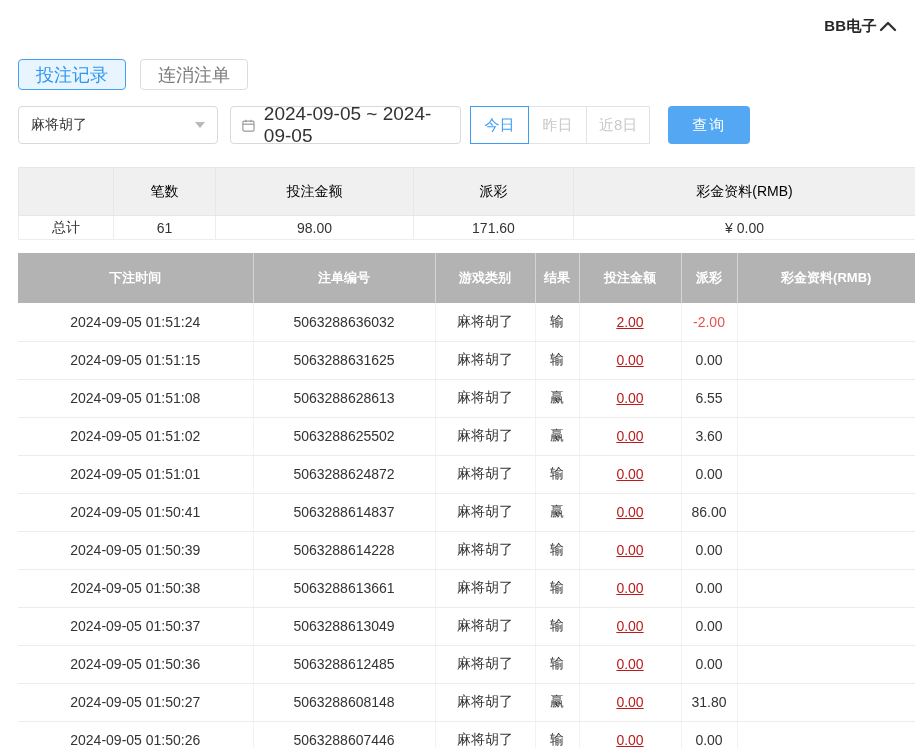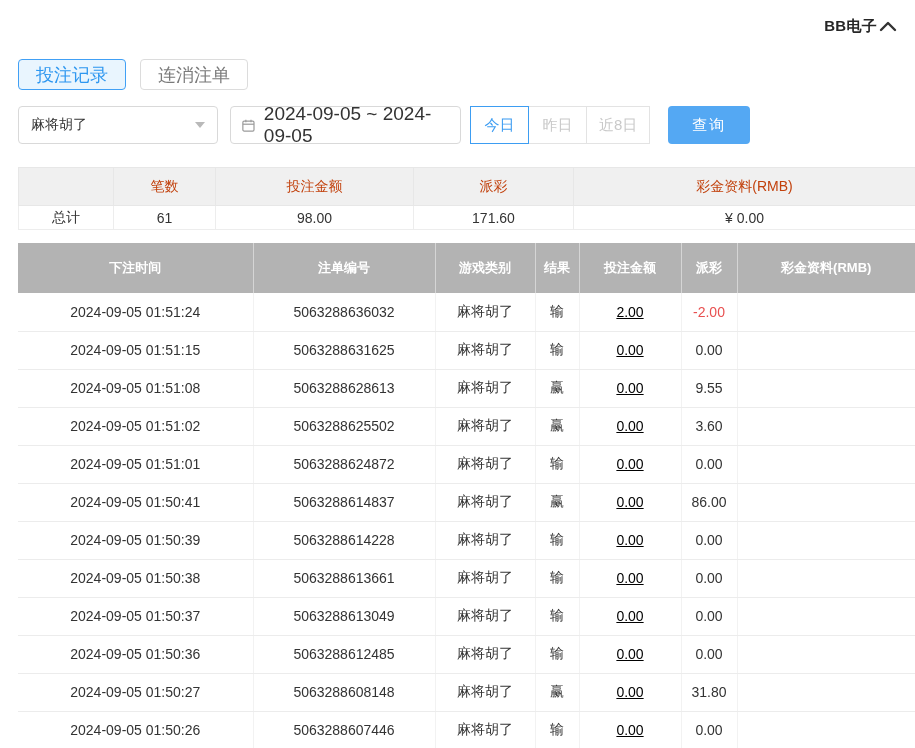--- a/index.html
+++ b/index.html
@@ -32,33 +32,33 @@
   .quick-btn { height: 38px; min-width: 59px; padding: 2px 12px; background: #fff; border: 1px solid #e3e3e3;
     font-size: 15px; color: #c9c9c9; cursor: pointer; margin-left: -1px; font-family: inherit; }
   .quick-btn:first-child { margin-left: 0; }
   .quick-btn.active { color: #3d9df2; border-color: #3d9df2; position: relative; z-index: 1; }
   .search-btn { margin-left: 18px; width: 82px; height: 38px; background: #54a8f3; color: #fff; border: none;
     border-radius: 4px; font-size: 15px; cursor: pointer; font-family: inherit; letter-spacing: 2px; }
 
   
   table { border-collapse: collapse; table-layout: fixed; }
   .summary-table { margin-top: 23px; width: 897px; font-size: 14px; }
-  .summary-table th { background: #f0f0f0; height: 38px; font-weight: normal; color: #c2410c;
+  .summary-table th { background: #f0f0f0; height: 48px; font-weight: normal; color: #000000;
     border: 1px solid #e7e7e7; text-align: center; }
   .summary-table td { height: 24px; text-align: center; border: 1px solid #ededed; background: #fff; }
 
   
   .bet-table { margin-top: 13px; width: 897px; font-size: 14px; }
   .bet-table th { background: #b3b3b3; color: #fff; height: 50px; font-weight: bold; font-size: 13px;
     text-align: center; border-right: 1px solid rgba(255,255,255,.45); }
   .bet-table th:last-child { border-right: none; }
   .bet-table td { height: 38px; text-align: center; border-bottom: 1px solid #ececec;
     border-right: 1px solid #f2f2f2; background: #fff; }
   .bet-table td:last-child { border-right: none; }
-  .bet-link { color: #000000; text-decoration: underline; cursor: pointer; }
+  .bet-link { color: #b91c1c; text-decoration: underline; cursor: pointer; }
   .neg { color: #e85050; }
 </style>
 </head>
 <body>
 
 <div class="page">
 
   <div class="header-row">
     <div class="page-title">BB电子</div>
     <button class="collapse-btn">
@@ -165,21 +165,21 @@
           <td><a class="bet-link">0.00</a></td>
           <td>0.00</td>
           <td></td>
         </tr>
         <tr>
           <td>2024-09-05 01:51:08</td>
           <td>5063288628613</td>
           <td>麻将胡了</td>
           <td>赢</td>
           <td><a class="bet-link">0.00</a></td>
-          <td>9.55</td>
+          <td>6.55</td>
           <td></td>
         </tr>
         <tr>
           <td>2024-09-05 01:51:02</td>
           <td>5063288625502</td>
           <td>麻将胡了</td>
           <td>赢</td>
           <td><a class="bet-link">0.00</a></td>
           <td>3.60</td>
           <td></td>

